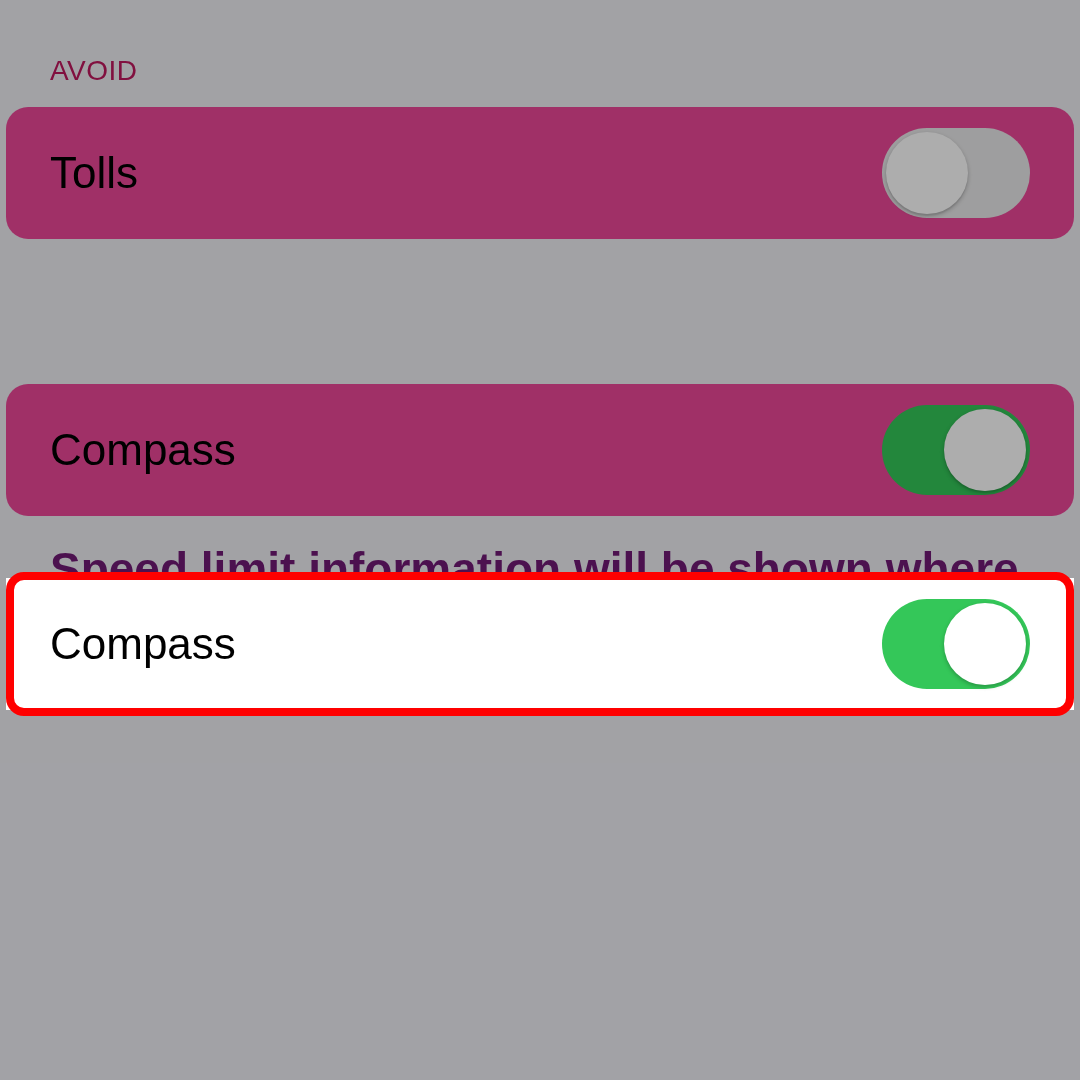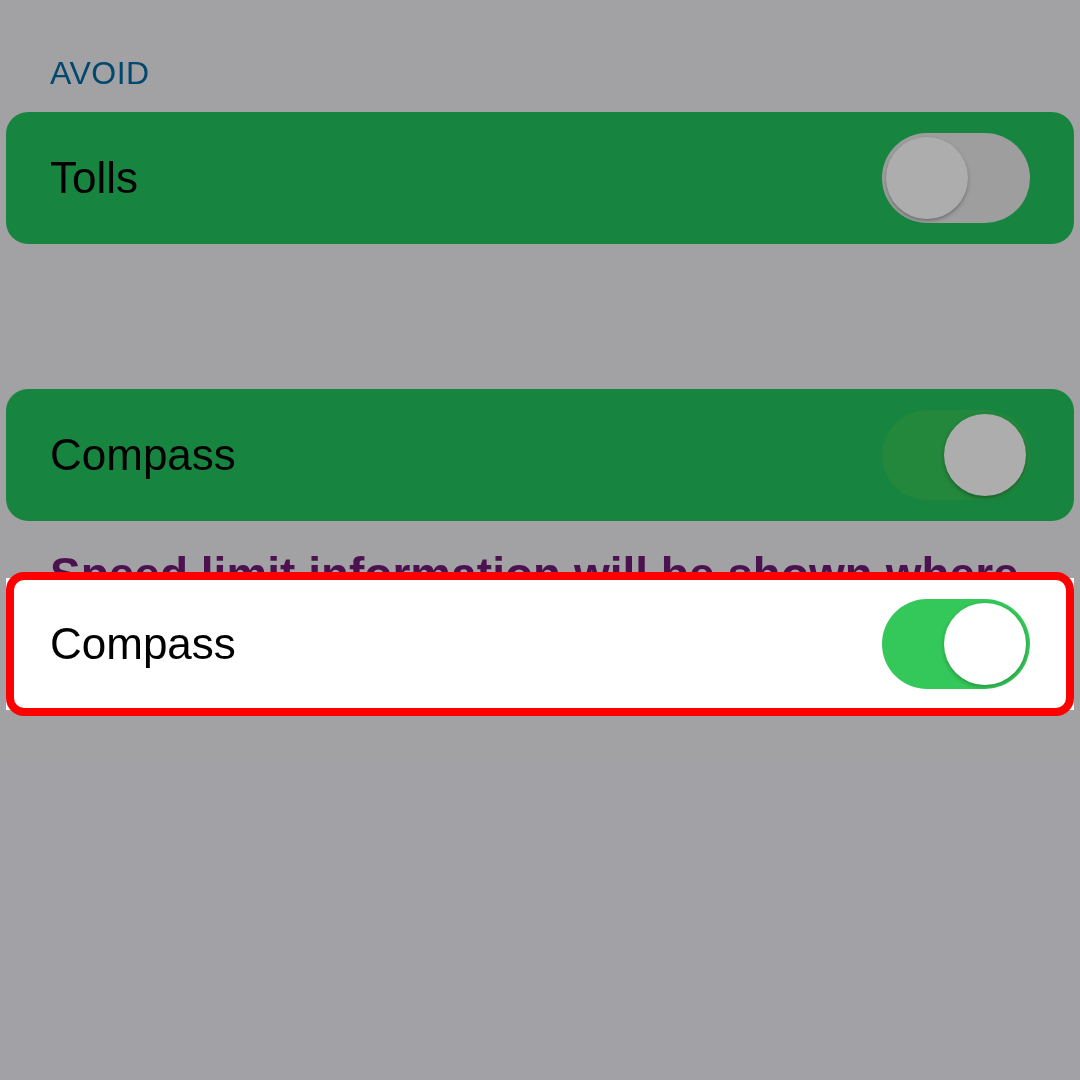--- a/index.html
+++ b/index.html
@@ -20,36 +20,36 @@
       inset: 0;
       background: rgba(0,0,0,0.32);
       pointer-events: none;
       z-index: 50;
     }
     .container {
       width: 100%;
       padding-top: 55px;
     }
     .section-header {
-      font-size: 32px;
-      color: #0369a1;
+      font-size: 28px;
+      color: #be185d;
       letter-spacing: 0.5px;
       padding: 0 50px 20px 50px;
       text-transform: uppercase;
       font-weight: 400;
     }
     .section-footer {
       font-size: 46px;
       color: #701a75;
       padding: 22px 50px 0 50px;
       font-weight: 700;
       line-height: 1.35;
     }
     .group {
-      background: #22c55e;
+      background: #ec4899;
       border-radius: 22px;
       margin: 0 6px;
       overflow: hidden;
     }
     .row {
       display: flex;
       align-items: center;
       justify-content: space-between;
       min-height: 132px;
       padding: 0 44px;

